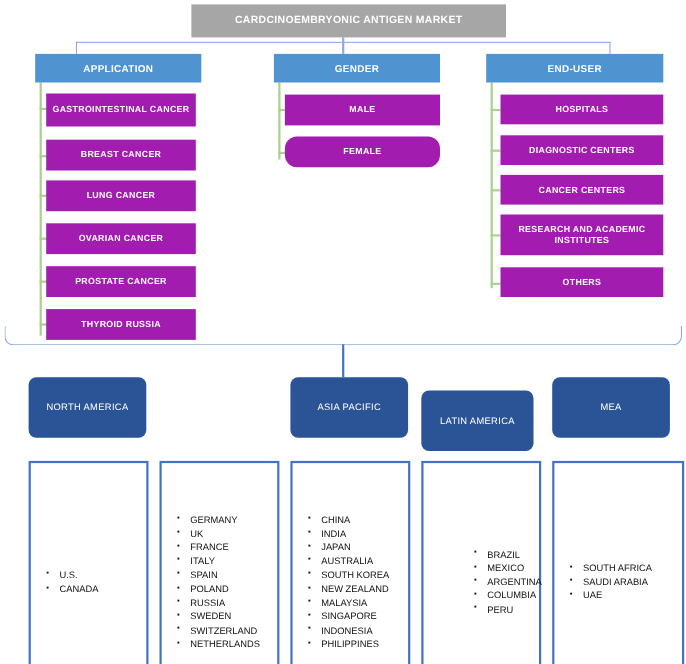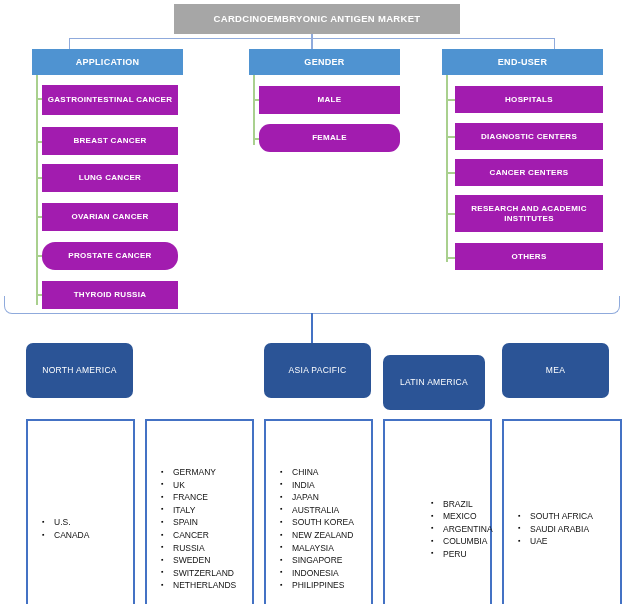--- a/index.html
+++ b/index.html
@@ -153,21 +153,21 @@
   <div class="conn h-line-green" style="left:36px; top:141px; width:8px;"></div>
   <div class="conn h-line-green" style="left:36px; top:177px; width:8px;"></div>
   <div class="conn h-line-green" style="left:36px; top:216px; width:8px;"></div>
   <div class="conn h-line-green" style="left:36px; top:255px; width:8px;"></div>
   <div class="conn h-line-green" style="left:36px; top:294px; width:8px;"></div>
 
   <div class="box leaf" style="left:42px; top:85px; width:136px; height:30px;">GASTROINTESTINAL CANCER</div>
   <div class="box leaf" style="left:42px; top:127px; width:136px; height:28px;">BREAST CANCER</div>
   <div class="box leaf" style="left:42px; top:164px; width:136px; height:28px;">LUNG CANCER</div>
   <div class="box leaf" style="left:42px; top:203px; width:136px; height:28px;">OVARIAN CANCER</div>
-  <div class="box leaf" style="left:42px; top:242px; width:136px; height:28px;border-radius:13px;">PROSTATE CANCER</div>
+  <div class="box leaf" style="left:42px; top:242px; width:136px; height:28px;">PROSTATE CANCER</div>
   <div class="box leaf" style="left:42px; top:281px; width:136px; height:28px;">THYROID RUSSIA</div>
 
   <div class="box cat-header" style="left:249px; top:49px; width:151px;">GENDER</div>
 
   <div class="conn v-line-green" style="left:253px; top:75px; height:70px;"></div>
   <div class="conn h-line-green" style="left:253px; top:99px; width:8px;"></div>
   <div class="conn h-line-green" style="left:253px; top:138px; width:8px;"></div>
 
   <div class="box leaf" style="left:259px; top:86px; width:141px; height:28px;">MALE</div>
   <div class="box leaf" style="left:259px; top:124px; width:141px; height:28px;border-radius:11px;">FEMALE</div>
@@ -201,21 +201,21 @@
         <li>CANADA</li>
       </ul>
   </div>
   <div class="region-card" style="left:145px; width:109px;">
     <ul>
         <li>GERMANY</li>
         <li>UK</li>
         <li>FRANCE</li>
         <li>ITALY</li>
         <li>SPAIN</li>
-        <li>CANCER</li>
+        <li>POLAND</li>
         <li>RUSSIA</li>
         <li>SWEDEN</li>
         <li>SWITZERLAND</li>
         <li>NETHERLANDS</li>
       </ul>
   </div>
   <div class="region-card" style="left:264px; width:109px;">
     <ul>
         <li>CHINA</li>
         <li>INDIA</li>

